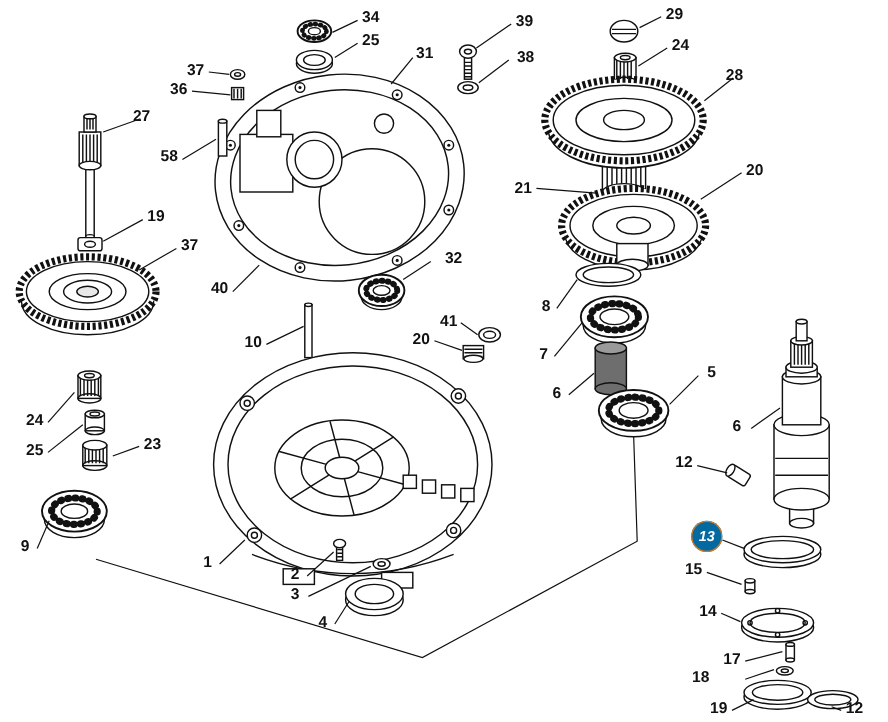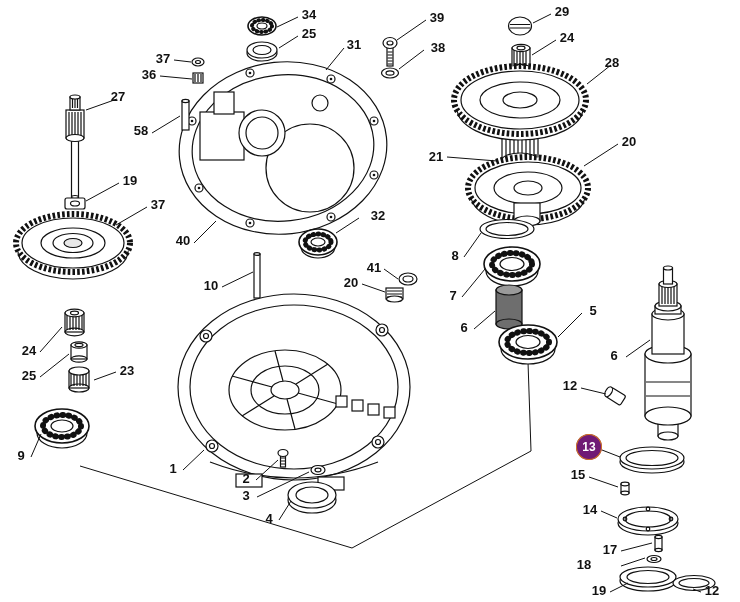--- a/index.html
+++ b/index.html
@@ -6,23 +6,24 @@
   body { font-family:"Liberation Sans","DejaVu Sans",sans-serif; }
   .stage { position:relative; width:740px; height:602px; background:#fff; overflow:hidden; }
   .stage svg { position:absolute; left:0; top:0; }
   .labels { position:absolute; left:0; top:0; width:100%; height:100%; }
   .part-label {
     position:absolute; transform:translate(-50%,-50%);
     font-size:13px; font-weight:700; color:#111; line-height:1;
     white-space:nowrap; cursor:pointer; user-select:none;
   }
   .part-label.highlight {
-    background:#701a75; color:#fff; width:26px; height:26px; border-radius:50%;
+    background:#0369a1; color:#fff; width:26px; height:26px; border-radius:50%;
     display:flex; align-items:center; justify-content:center; font-size:12px;
     box-shadow:0 0 0 1px #d4791f inset;
+    font-style:italic;
   }
 </style>
 </head>
 <body>
 
 <div class="stage">
 
 <svg width="740" height="602" viewBox="0 0 740 602">
 <g stroke="#111" fill="none" stroke-width="1.2">
 

